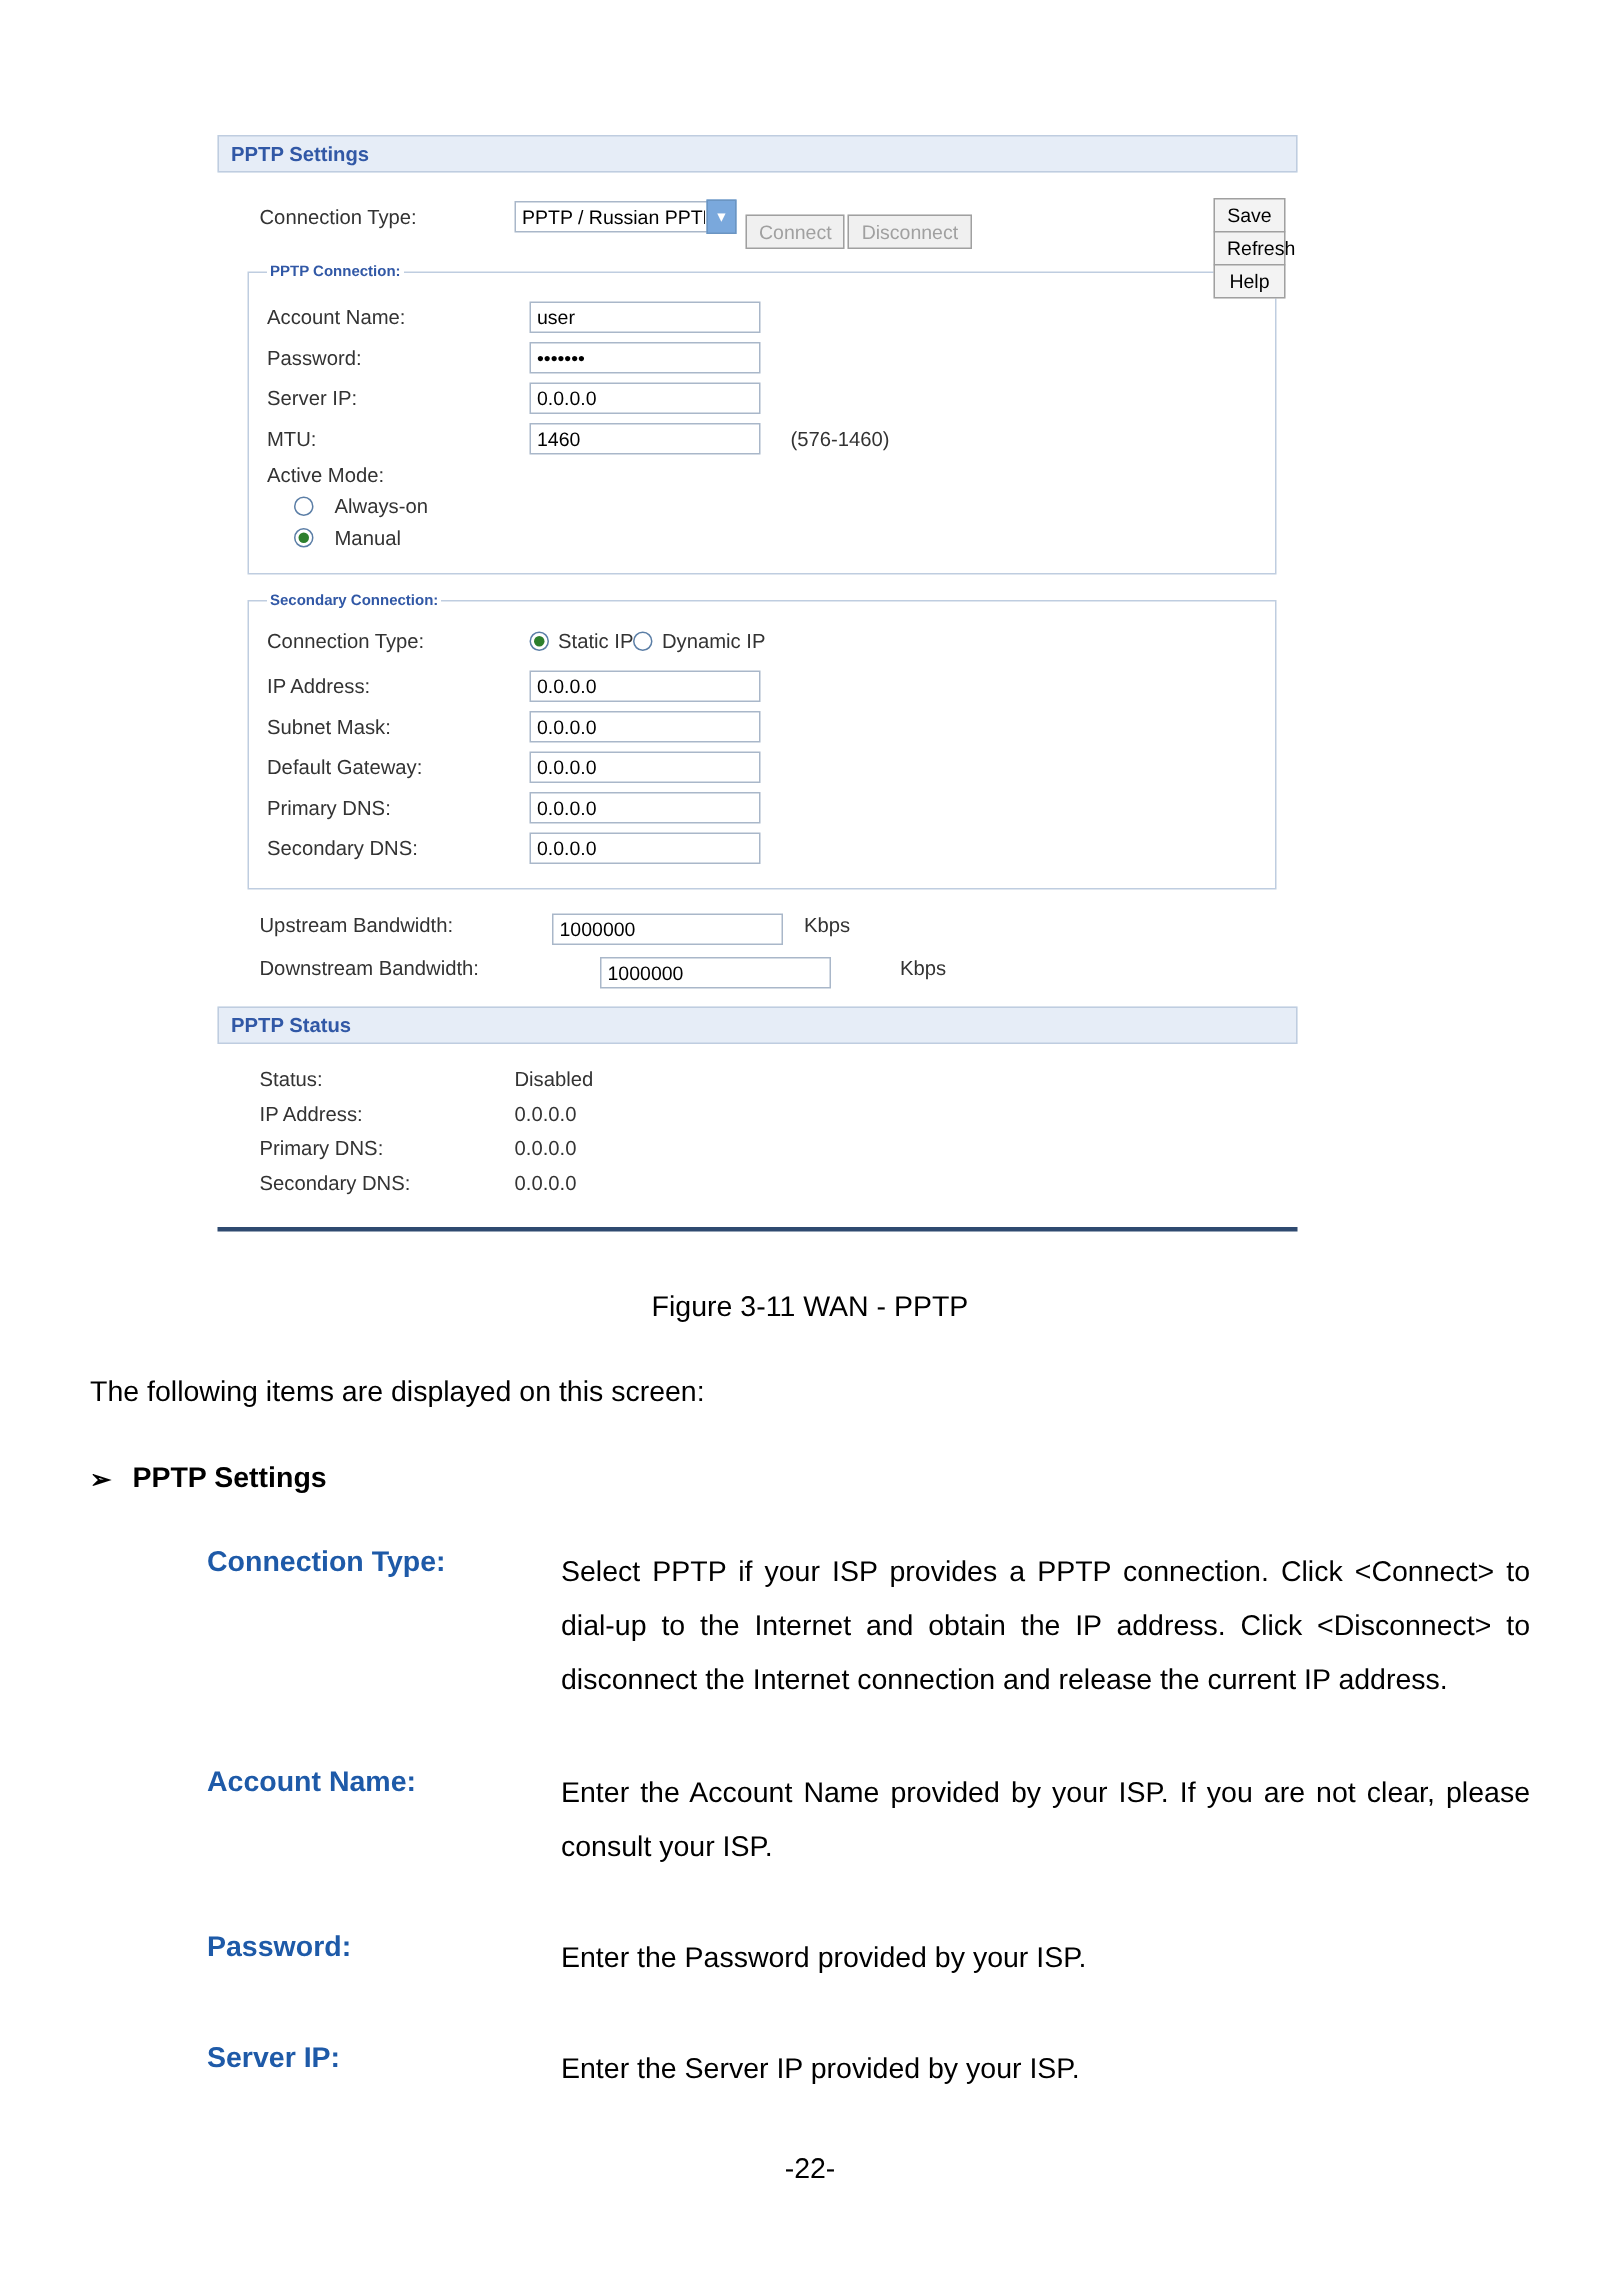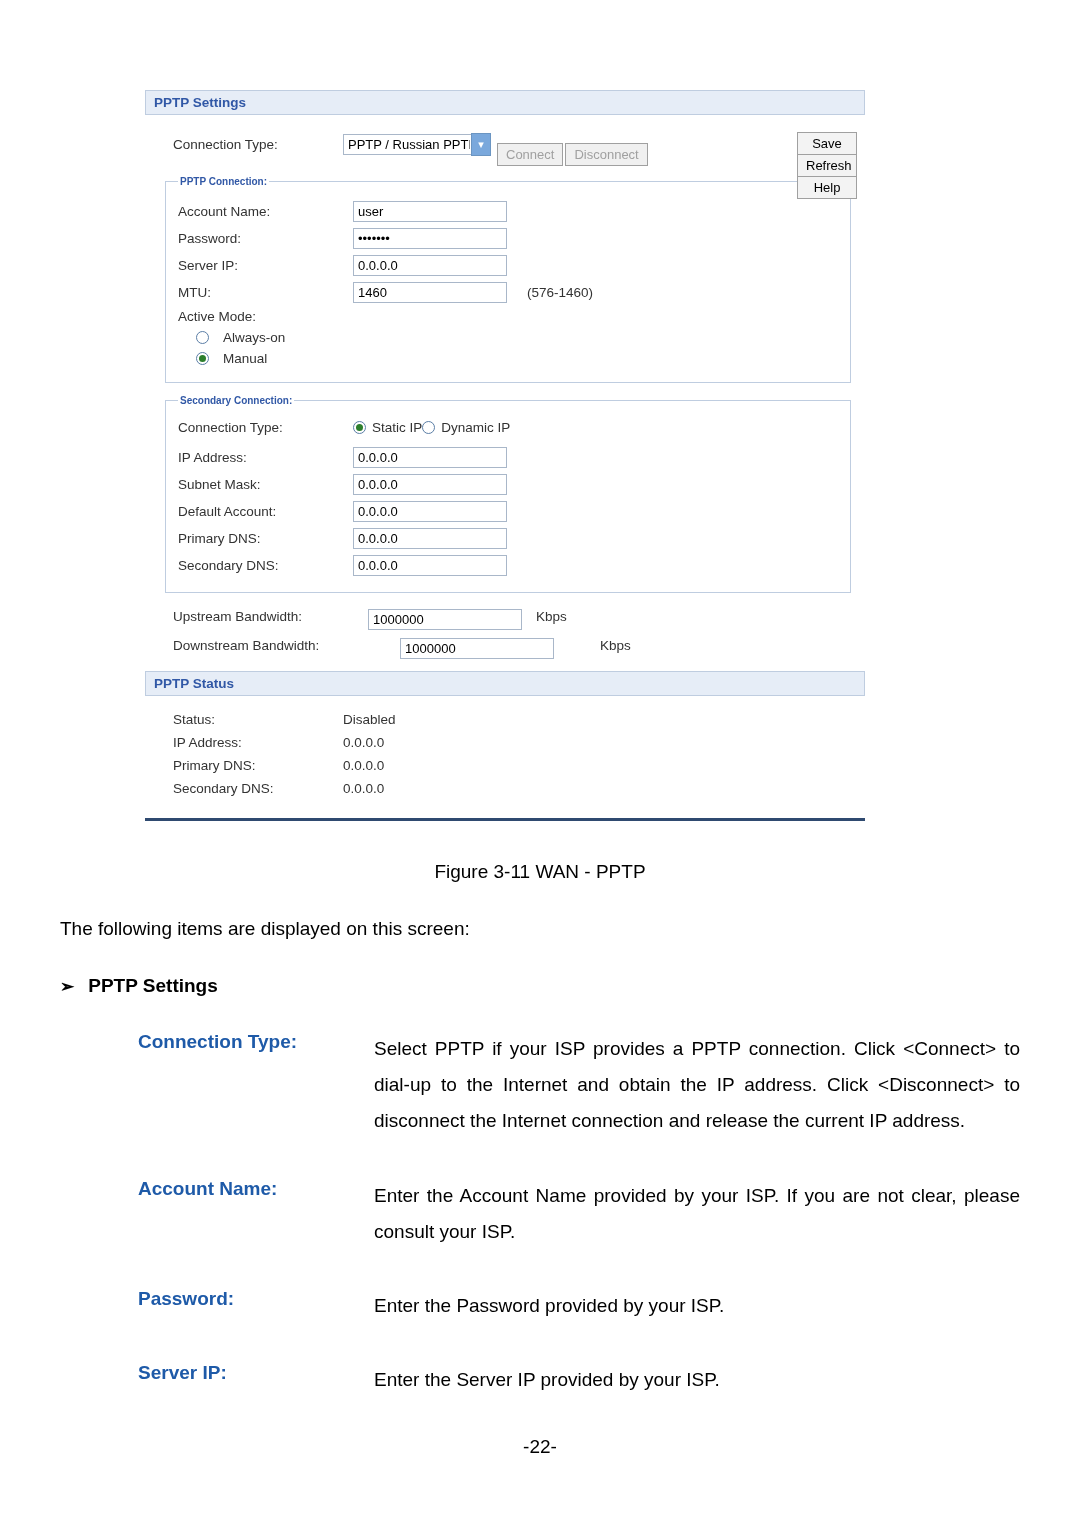--- a/index.html
+++ b/index.html
@@ -66,21 +66,21 @@
     cursor: pointer;
   }
   .btn[disabled]{ color:#a0a0a0; background:#f0f0f0; cursor:default;margin-top:20px;}
   .side-buttons {
     position: absolute;
     right: 8px;
     top: 42px;
     display: flex;
     flex-direction: column;
   }
-  .side-buttons .btn { width: 60px; margin-bottom:-1px;margin-left:12px;}
+  .side-buttons .btn { width: 48px; margin-bottom:-1px;margin-left:12px;}
   .dropdown-arrow-btn{
     width:20px;height:23px;background:#7aa8dc;border:1px solid #6b95c2;display:inline-flex;align-items:center;justify-content:center;color:#fff;font-size:11px;margin-left:-4px;vertical-align:top;
   }
   .radio { display:inline-block;width:13px;height:13px;border:1px solid #5b7ea6;border-radius:50%;position:relative;margin-right:6px;vertical-align:middle;}
   .radio.checked::after{content:"";position:absolute;inset:2px;border-radius:50%;background:#2d7f2d;}
   .hint { margin-left: 20px; color:#333;}
   .status-block { padding: 8px 12px 14px 28px;}
   .status-row { display:flex; margin:8px 0;}
   .status-row .label{ width: 170px; flex:0 0 170px;}
   .figure-caption {
@@ -173,21 +173,21 @@
     </div>
     <div class="row">
       <span class="label">IP Address:</span>
       <input type="text" class="input-150" value="0.0.0.0" style="">
     </div>
     <div class="row">
       <span class="label">Subnet Mask:</span>
       <input type="text" class="input-150" value="0.0.0.0" style="">
     </div>
     <div class="row">
-      <span class="label">Default Account:</span>
+      <span class="label">Default Gateway:</span>
       <input type="text" class="input-150" value="0.0.0.0" style="">
     </div>
     <div class="row">
       <span class="label">Primary DNS:</span>
       <input type="text" class="input-150" value="0.0.0.0" style="">
     </div>
     <div class="row">
       <span class="label">Secondary DNS:</span>
       <input type="text" class="input-150" value="0.0.0.0" style="">
     </div>

